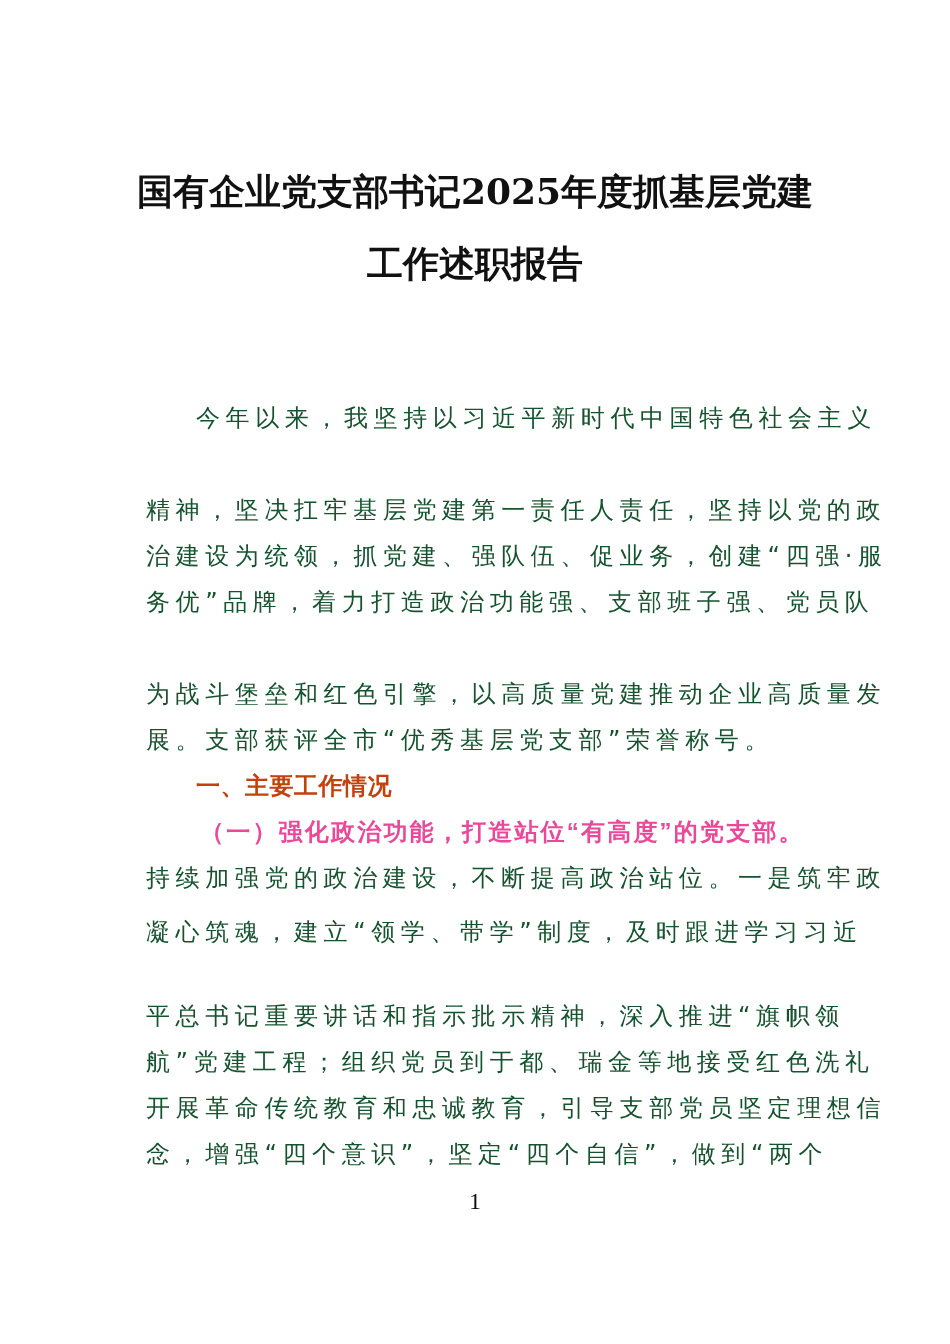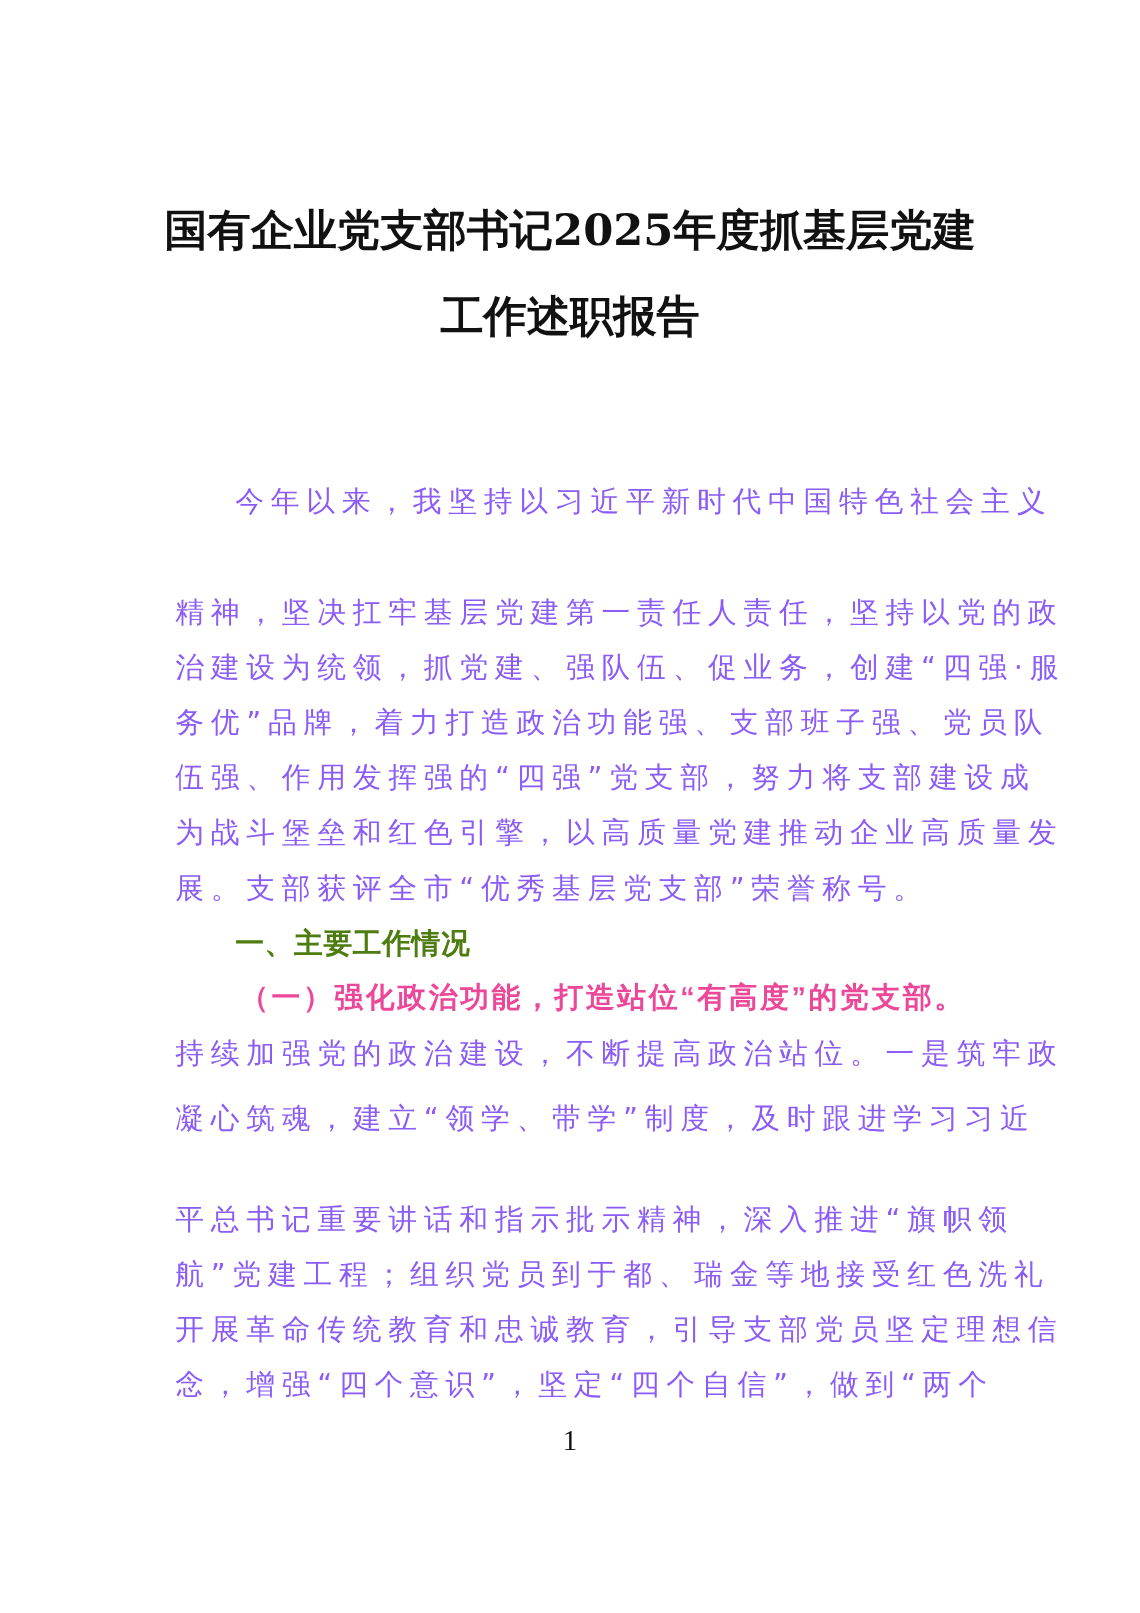--- a/index.html
+++ b/index.html
@@ -37,32 +37,32 @@
     .title.l2 { top: 240px; }
 
     .body-line {
       position: absolute;
       left: 146px;
       width: 660px;
       font-family: "DejaVu Sans", "Liberation Sans", sans-serif;
       font-size: 24px;
       line-height: 32px;
       letter-spacing: 5.6px;
-      color: #8b5cf6;
+      color: #14532d;
       white-space: nowrap;
     }
     .heading1 {
       position: absolute;
       left: 196px;
       font-family: "DejaVu Sans", "Liberation Sans", sans-serif;
       font-weight: bold;
       font-size: 24px;
       line-height: 32px;
       letter-spacing: 0.5px;
-      color: #4d7c0f;
+      color: #c2410c;
       white-space: nowrap;
     }
     .heading2 {
       position: absolute;
       left: 196px;
       font-family: Liberation Sans, sans-serif;
       font-weight: bold;
       font-size: 24px;
       line-height: 32px;
       letter-spacing: 2.2px;
@@ -85,21 +85,20 @@
 
 <div class="page">
 
   <div class="title l1">国有企业党支部书记2025年度抓基层党建</div>
   <div class="title l2">工作述职报告</div>
 
   <div class="body-line" style="top:402px; left:196px;">今年以来，我坚持以习近平新时代中国特色社会主义</div>
   <div class="body-line" style="top:494px;">精神，坚决扛牢基层党建第一责任人责任，坚持以党的政</div>
   <div class="body-line" style="top:540px;">治建设为统领，抓党建、强队伍、促业务，创建“四强·服</div>
   <div class="body-line" style="top:586px;">务优”品牌，着力打造政治功能强、支部班子强、党员队</div>
-  <div class="body-line" style="top:632px;">伍强、作用发挥强的“四强”党支部，努力将支部建设成</div>
   <div class="body-line" style="top:678px;">为战斗堡垒和红色引擎，以高质量党建推动企业高质量发</div>
   <div class="body-line" style="top:724px;">展。支部获评全市“优秀基层党支部”荣誉称号。</div>
 
   <div class="heading1" style="top:770px;">一、主要工作情况</div>
 
   <div class="heading2" style="top:816px; left:200px;">（一）强化政治功能，打造站位“有高度”的党支部。</div>
 
   <div class="body-line" style="top:862px;">持续加强党的政治建设，不断提高政治站位。一是筑牢政</div>
   <div class="body-line" style="top:916px;">凝心筑魂，建立“领学、带学”制度，及时跟进学习习近</div>
   <div class="body-line" style="top:1000px;">平总书记重要讲话和指示批示精神，深入推进“旗帜领</div>

